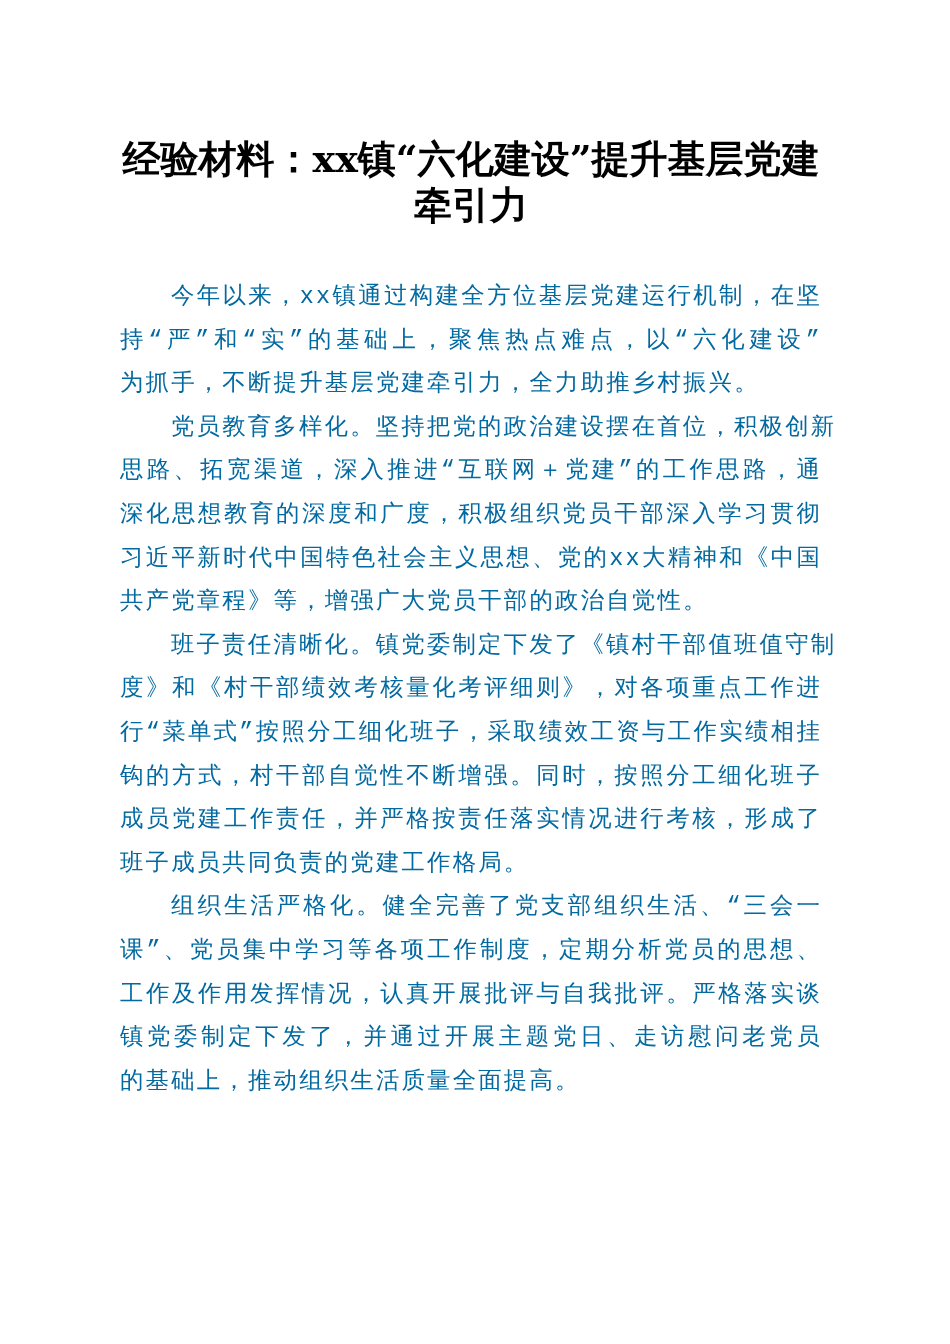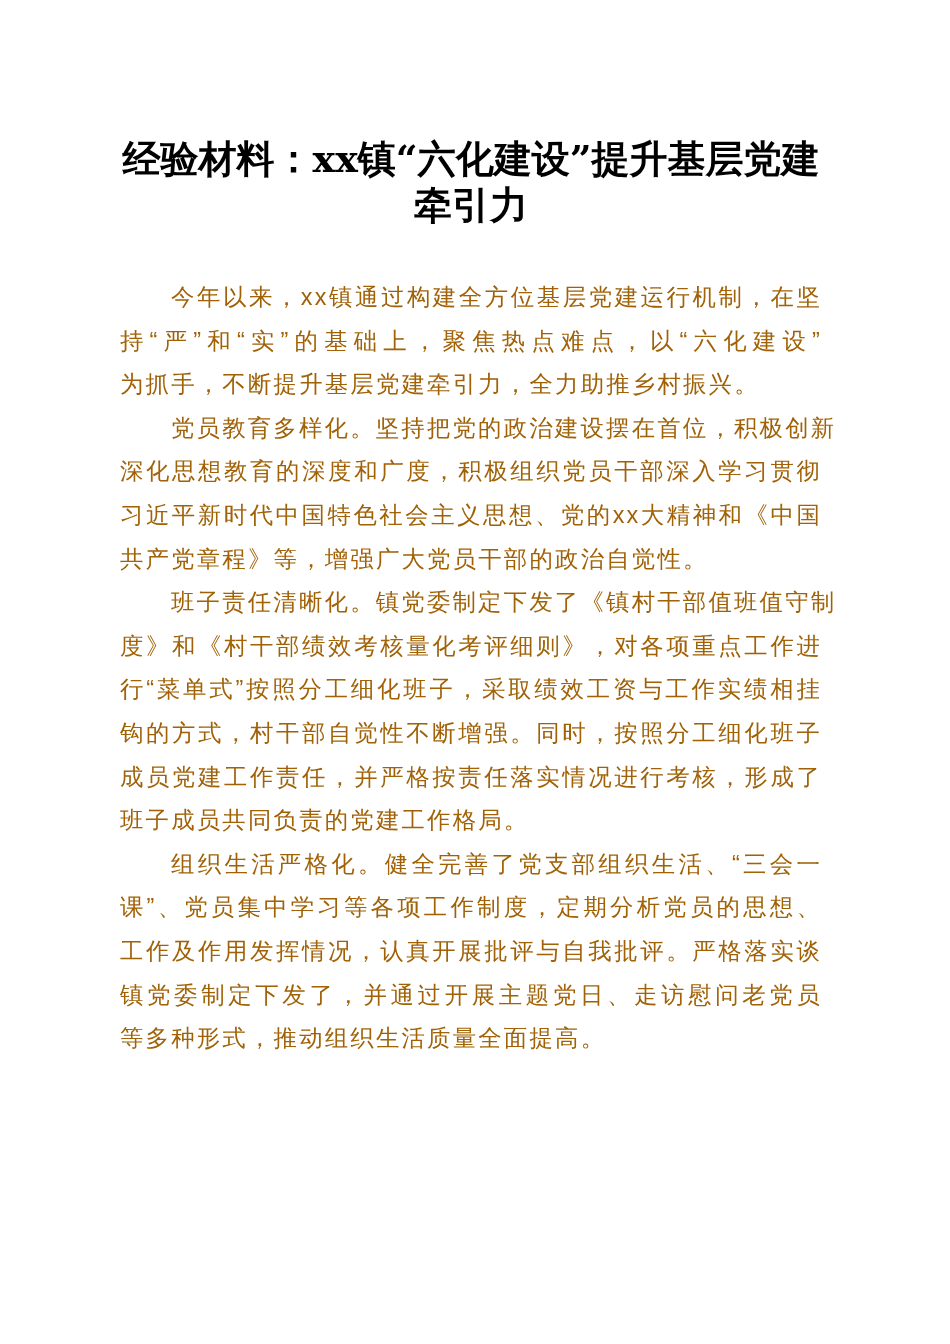--- a/index.html
+++ b/index.html
@@ -35,24 +35,24 @@
       line-height: 46px;
       letter-spacing: 0px;
       color: #000000;
     }
     .title span { display: block; }
     .body {
       position: absolute;
       left: 120px;
       top: 276px;
       width: 702px;
-      font-family: Liberation Sans, sans-serif;
+      font-family: Liberation Mono, monospace;
       font-size: 23.4px;
       line-height: 43.6px;
-      color: #a16207;
+      color: #0369a1;
       letter-spacing: 2.2px;
     }
     .line {
       display: block;
       white-space: nowrap;
       text-align: justify;
       text-align-last: justify;
     }
     .line.last {
       text-align-last: left;
@@ -72,35 +72,36 @@
 
   <div class="body">
     <div class="para">
       <span class="line first">今年以来，xx镇通过构建全方位基层党建运行机制，在坚</span>
       <span class="line">持“严”和“实”的基础上，聚焦热点难点，以“六化建设”</span>
       <span class="line last">为抓手，不断提升基层党建牵引力，全力助推乡村振兴。</span>
     </div>
 
     <div class="para">
       <span class="line first">党员教育多样化。坚持把党的政治建设摆在首位，积极创新</span>
+      <span class="line">思路、拓宽渠道，深入推进“互联网＋党建”的工作思路，通</span>
       <span class="line">深化思想教育的深度和广度，积极组织党员干部深入学习贯彻</span>
       <span class="line">习近平新时代中国特色社会主义思想、党的xx大精神和《中国</span>
       <span class="line last">共产党章程》等，增强广大党员干部的政治自觉性。</span>
     </div>
 
     <div class="para">
       <span class="line first">班子责任清晰化。镇党委制定下发了《镇村干部值班值守制</span>
       <span class="line">度》和《村干部绩效考核量化考评细则》，对各项重点工作进</span>
       <span class="line">行“菜单式”按照分工细化班子，采取绩效工资与工作实绩相挂</span>
       <span class="line">钩的方式，村干部自觉性不断增强。同时，按照分工细化班子</span>
       <span class="line">成员党建工作责任，并严格按责任落实情况进行考核，形成了</span>
       <span class="line last">班子成员共同负责的党建工作格局。</span>
     </div>
 
     <div class="para">
       <span class="line first">组织生活严格化。健全完善了党支部组织生活、“三会一</span>
       <span class="line">课”、党员集中学习等各项工作制度，定期分析党员的思想、</span>
       <span class="line">工作及作用发挥情况，认真开展批评与自我批评。严格落实谈</span>
       <span class="line">镇党委制定下发了，并通过开展主题党日、走访慰问老党员</span>
-      <span class="line last">等多种形式，推动组织生活质量全面提高。</span>
+      <span class="line last">的基础上，推动组织生活质量全面提高。</span>
     </div>
   </div>
 </div>
 
 </body></html>

